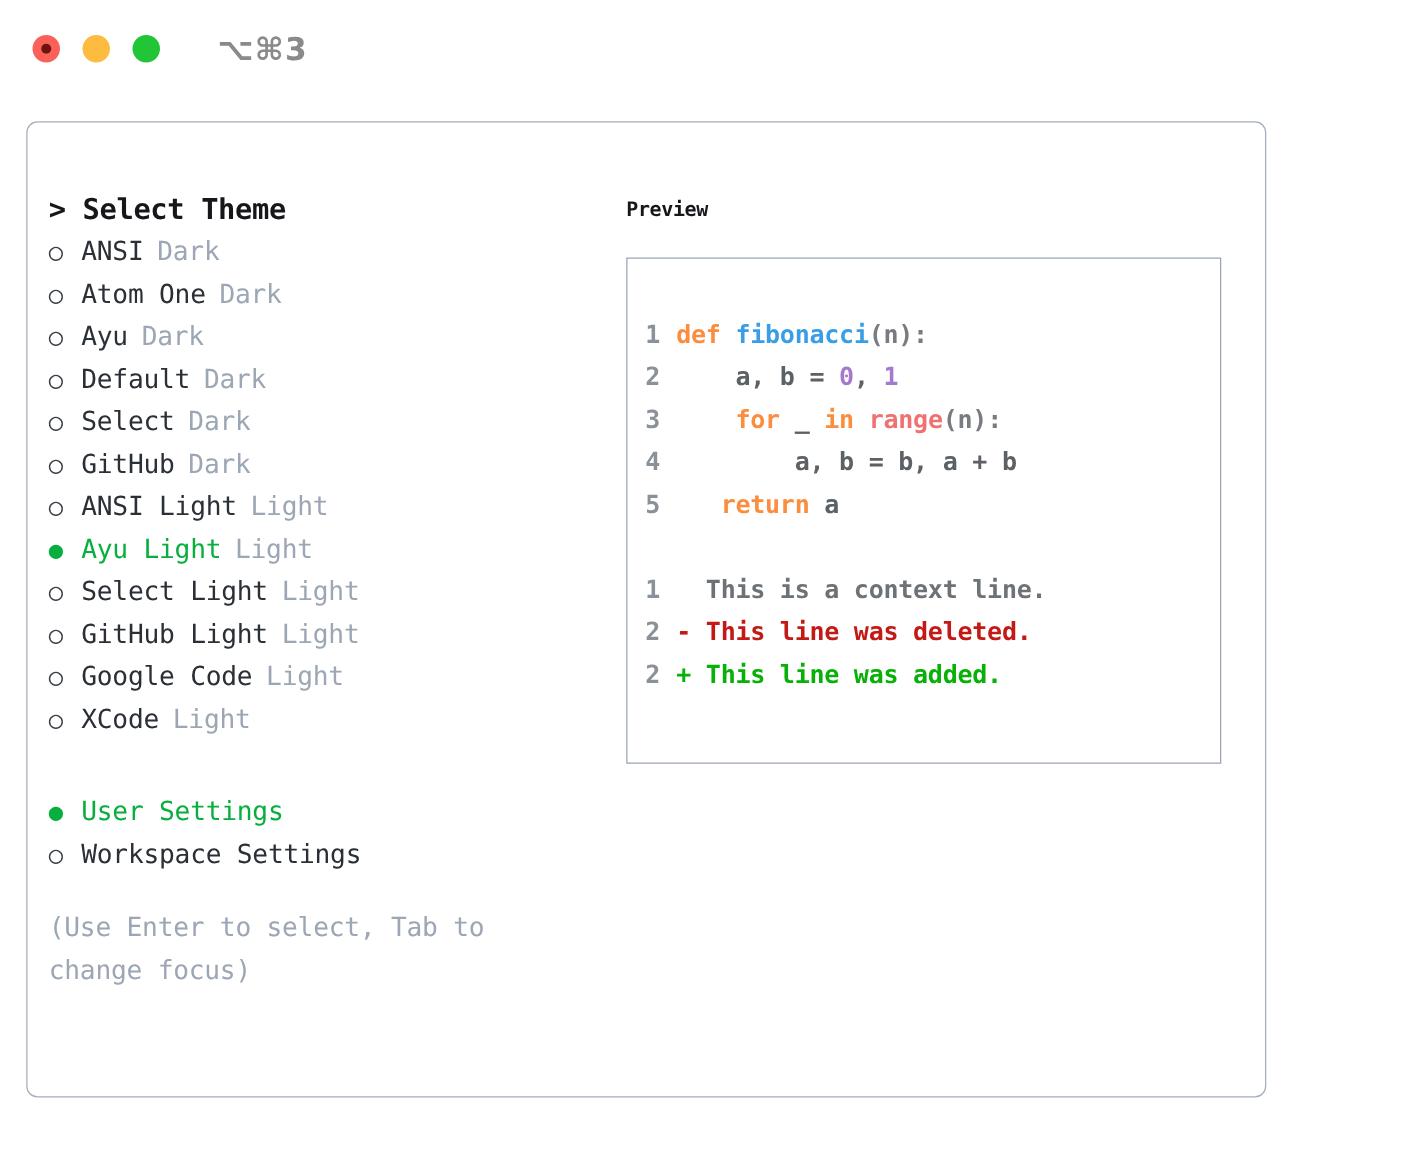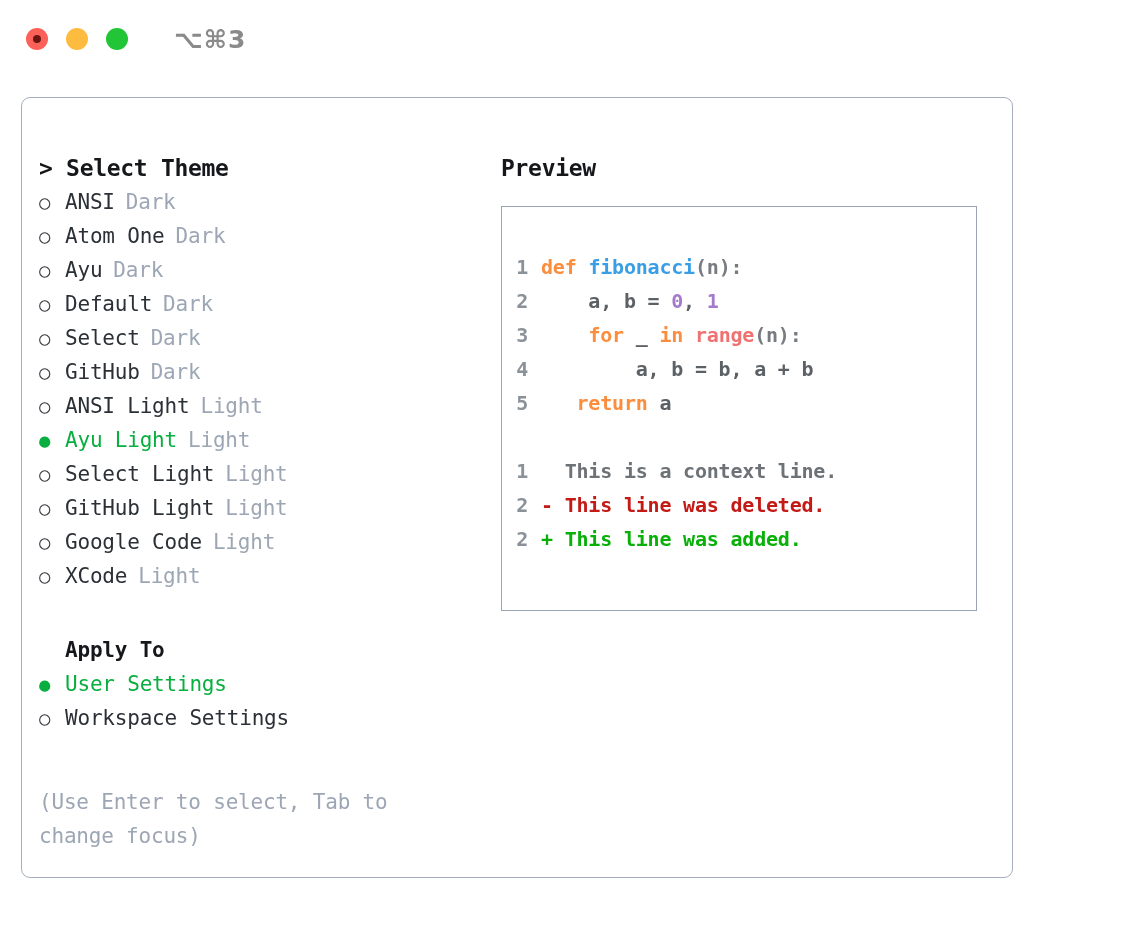--- a/index.html
+++ b/index.html
@@ -132,37 +132,37 @@
     font-size: 21px;
     color: #15171A;
     font-weight: 700;
     padding-left: 26px;
     line-height: 34px;
     white-space: pre;
     letter-spacing: -0.2px;
   }
 
   .hint {
-    margin-top: 50px;
+    margin-top: 24px;
     font-size: 21px;
     color: #9CA6B4;
     line-height: 34px;
     width: 412px;
     letter-spacing: -0.2px;
   }
 
   
   .right-col {
     position: absolute;
     left: 479px;
     top: 53px;
     width: 490px;
   }
   .preview-title {
-    font-size: 23px;
+    font-size: 16px;
     font-weight: 700;
     color: #15171A;
     letter-spacing: -0.3px;
     line-height: 34px;
   }
   .preview-box {
     margin-top: 21px;
     width: 476px;
     height: 405px;
     border: 1px solid #9AA5B4;
@@ -231,21 +231,20 @@
             <div class="opt-row"><span class="bullet">○</span><span class="opt-label">GitHub</span><span class="opt-kind">Dark</span></div>
             <div class="opt-row"><span class="bullet">○</span><span class="opt-label">ANSI Light</span><span class="opt-kind">Light</span></div>
             <div class="opt-row selected"><span class="bullet on">●</span><span class="opt-label">Ayu Light</span><span class="opt-kind">Light</span></div>
             <div class="opt-row"><span class="bullet">○</span><span class="opt-label">Select Light</span><span class="opt-kind">Light</span></div>
             <div class="opt-row"><span class="bullet">○</span><span class="opt-label">GitHub Light</span><span class="opt-kind">Light</span></div>
             <div class="opt-row"><span class="bullet">○</span><span class="opt-label">Google Code</span><span class="opt-kind">Light</span></div>
             <div class="opt-row"><span class="bullet">○</span><span class="opt-label">XCode</span><span class="opt-kind">Light</span></div>
           </div>
 
         <div class="apply-block">
-          <div class="apply-title">Apply To</div>
           <div id="apply-list">
               <div class="opt-row selected"><span class="bullet on">●</span><span class="opt-label">User Settings</span></div>
               <div class="opt-row"><span class="bullet">○</span><span class="opt-label">Workspace Settings</span></div>
             </div>
         </div>
 
         <div class="hint">(Use Enter to select, Tab to change focus)</div>
       </div>
 
       <div class="right-col">

